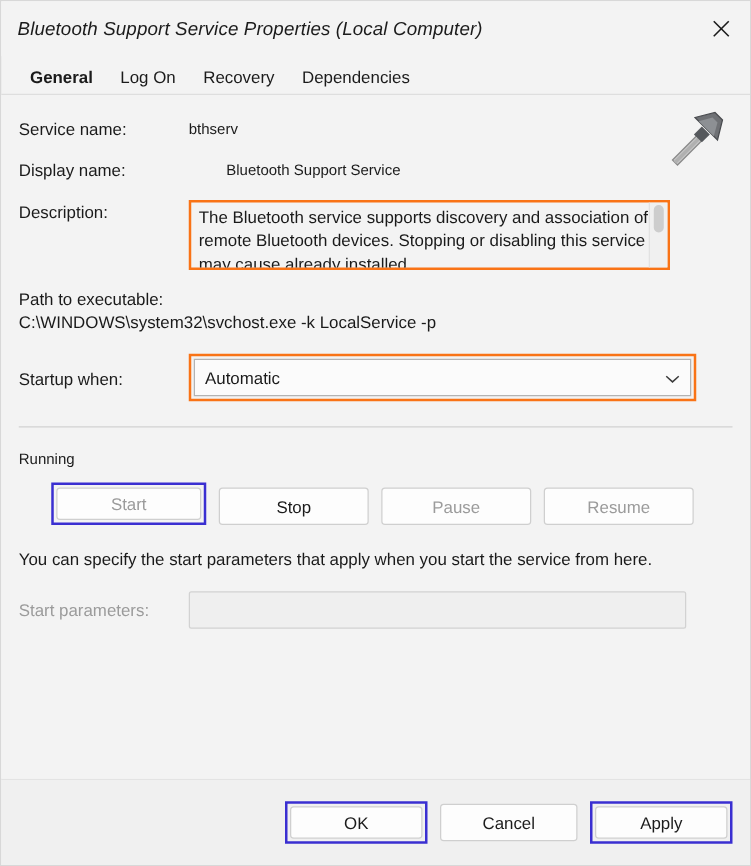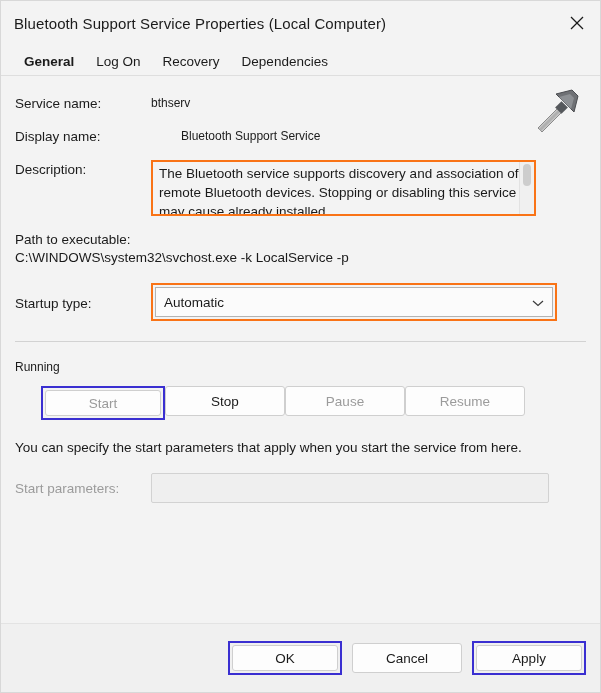--- a/index.html
+++ b/index.html
@@ -35,20 +35,21 @@
     align-items: center;
     background: #f3f3f3;
     padding-left: 13px;
     box-sizing: border-box;
   }
   .title-text {
     font-size: 15px;
     color: #1b1b1b;
     letter-spacing: 0.1px;
     white-space: nowrap;
+    font-style: italic;
   }
   .close-btn {
     margin-left: auto;
     width: 46px;
     height: 44px;
     display: flex;
     align-items: center;
     justify-content: center;
     cursor: default;
   }
@@ -193,21 +194,22 @@
 
   .status-row {
     margin-top: 16px;
     display: flex;
     align-items: center;
   }
 
   .btn-row {
     margin-top: 12px;
     display: flex;
-    align-items: flex-start;
+    gap: 10px;
+    align-items: flex-end;
     padding-left: 26px;
   }
   .btn {
     width: 120px;
     height: 30px;
     background: #fdfdfd;
     border: 1px solid #cfcfcf;
     border-radius: 3px;
     box-sizing: border-box;
     font-size: 13.5px;
@@ -328,21 +330,21 @@
         <div class="desc-scrollbar">
           <div class="desc-thumb"></div>
         </div>
       </div>
     </div>
 
     <div class="path-label">Path to executable:</div>
     <div class="path-value">C:\WINDOWS\system32\svchost.exe -k LocalService -p</div>
 
     <div class="startup-row">
-      <div class="lbl">Startup type:</div>
+      <div class="lbl">Startup when:</div>
       <div class="focus-ring combo-wrap">
         <div class="combo">
           <span>Automatic</span>
           <span class="caret">
             <svg width="12" height="8" viewBox="0 0 12 8">
               <polyline points="1,2 6,6.5 11,2" fill="none" stroke="#3b3b3b" stroke-width="1.2"></polyline>
             </svg>
           </span>
         </div>
       </div>

